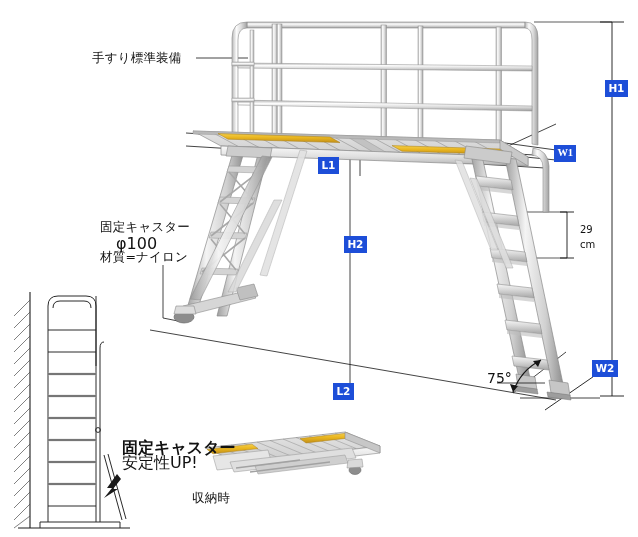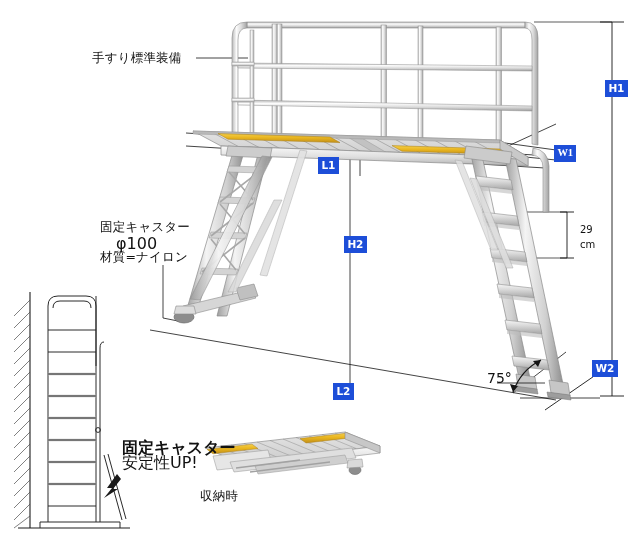--- a/index.html
+++ b/index.html
@@ -418,21 +418,21 @@
 
   <div class="txt anno" style="left:92px; top:50px;">手すり標準装備</div>
 
   <div class="txt anno" style="left:100px; top:219px;">固定キャスター</div>
   <div class="txt anno-sm" style="left:100px; top:234px;">φ100</div>
   <div class="txt anno" style="left:100px; top:249px;text-align:center;">材質=ナイロン</div>
 
   <div class="txt anno-sm" style="left:106px; top:438px; font-weight:bold;">固定キャスター</div>
   <div class="txt anno-sm" style="left:106px; top:453px; font-weight:normal;">安定性UP!</div>
 
-  <div class="txt anno" style="left:200px; top:490px;font-family:Liberation Mono, monospace;">収納時</div>
+  <div class="txt anno" style="left:192px; top:490px;">収納時</div>
 
   <div class="badge" style="left:318px; top:157px;">L1</div>
   <div class="badge" style="left:344px; top:236px;">H2</div>
   <div class="badge" style="left:333px; top:371px;margin-top:12px;">L2</div>
   <div class="badge" style="left:605px; top:80px;">H1</div>
   <div class="badge" style="left:554px; top:145px;font-family:Liberation Serif, serif;">W1</div>
   <div class="badge" style="left:592px; top:360px;">W2</div>
 
   <div class="dimtxt" style="left:580px; top:224px;">29</div>
   <div class="dimtxt" style="left:580px; top:239px;">cm</div>

